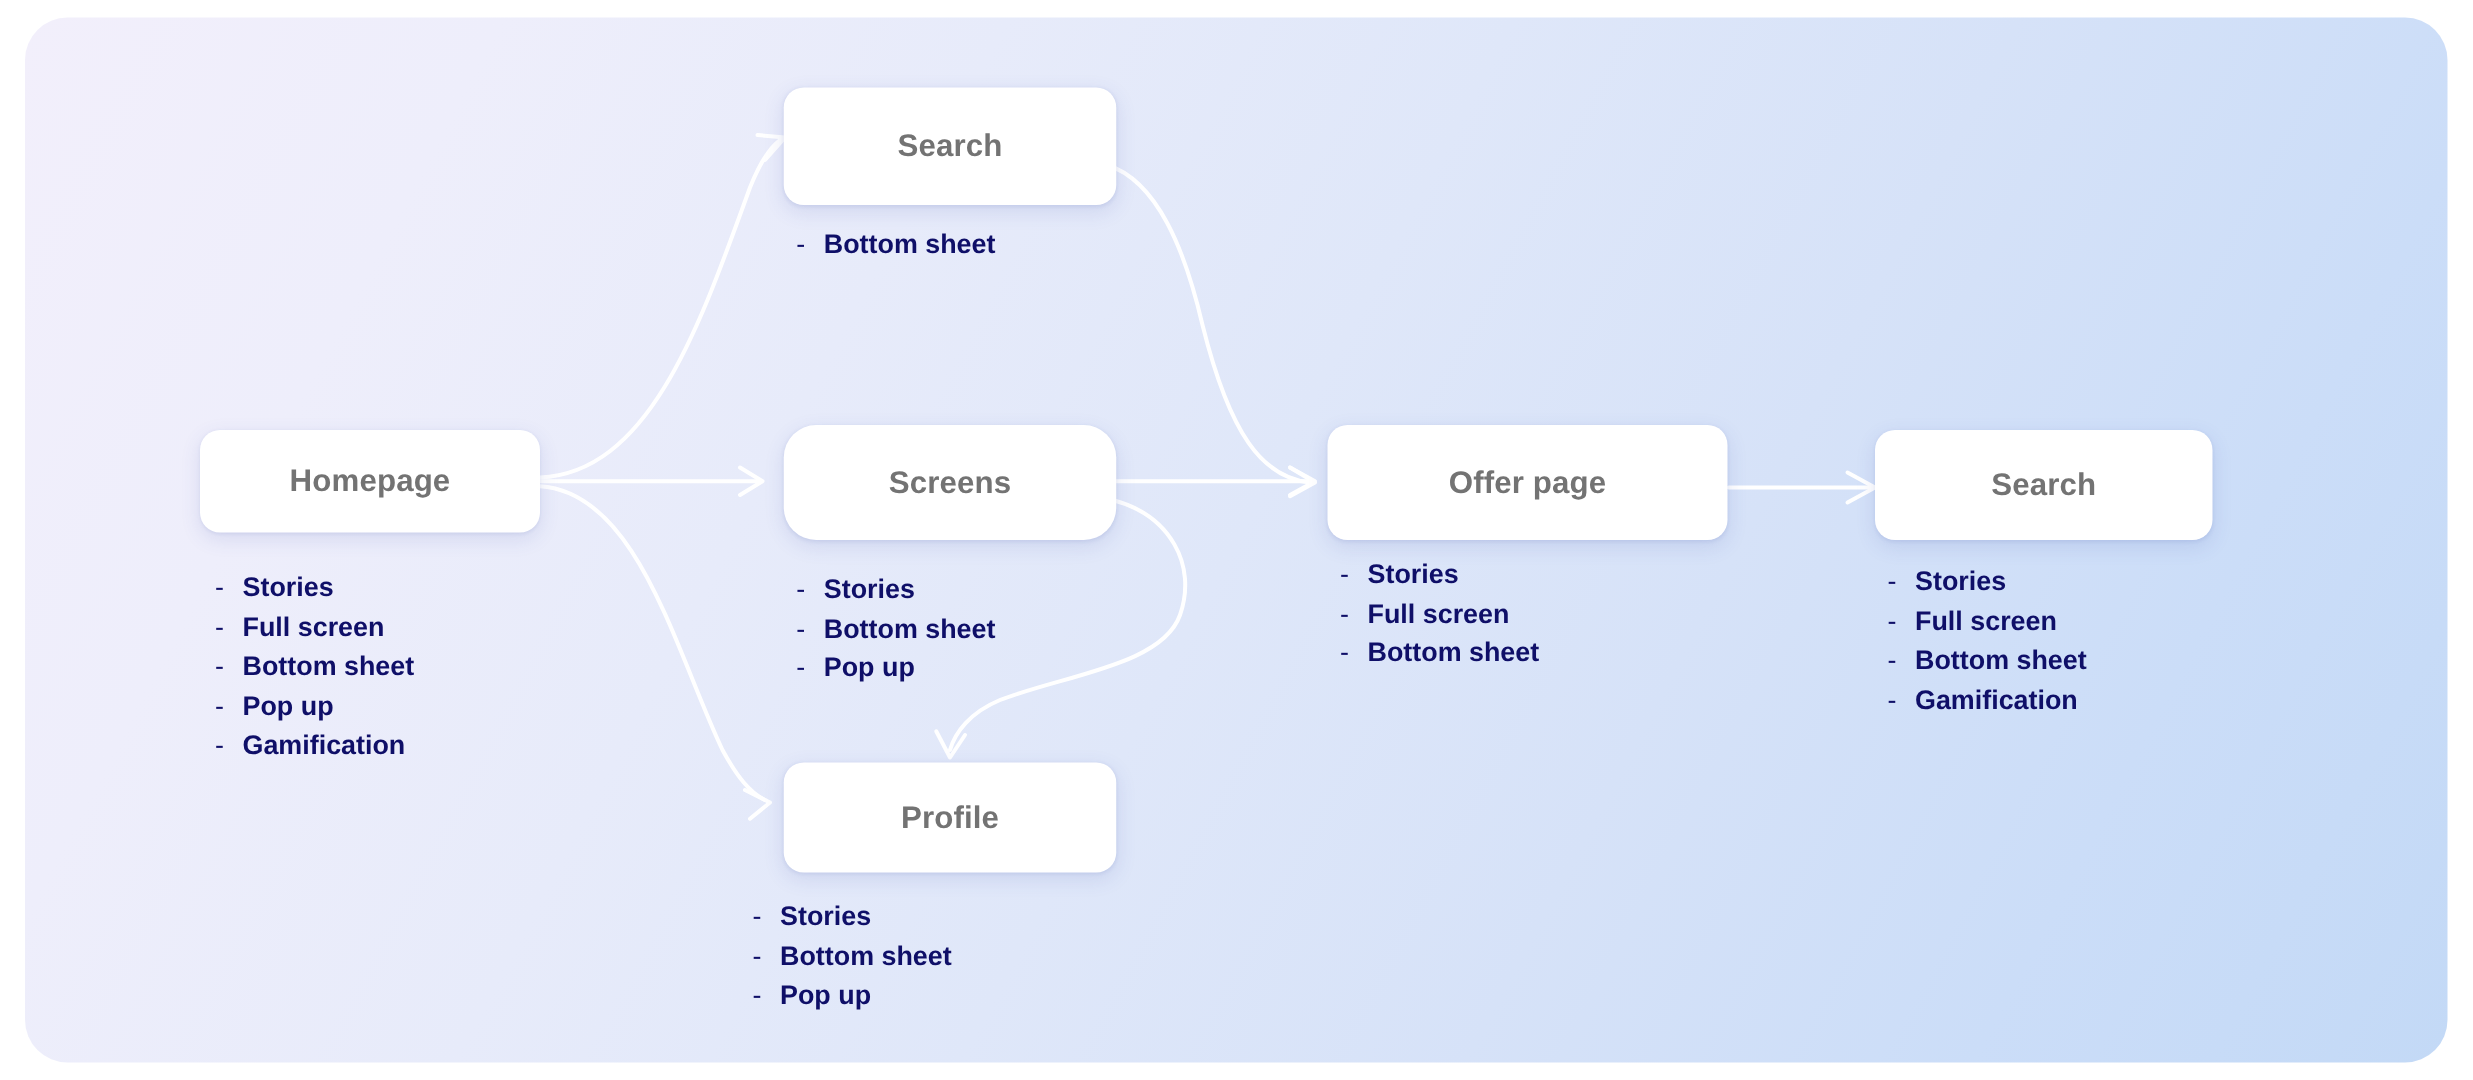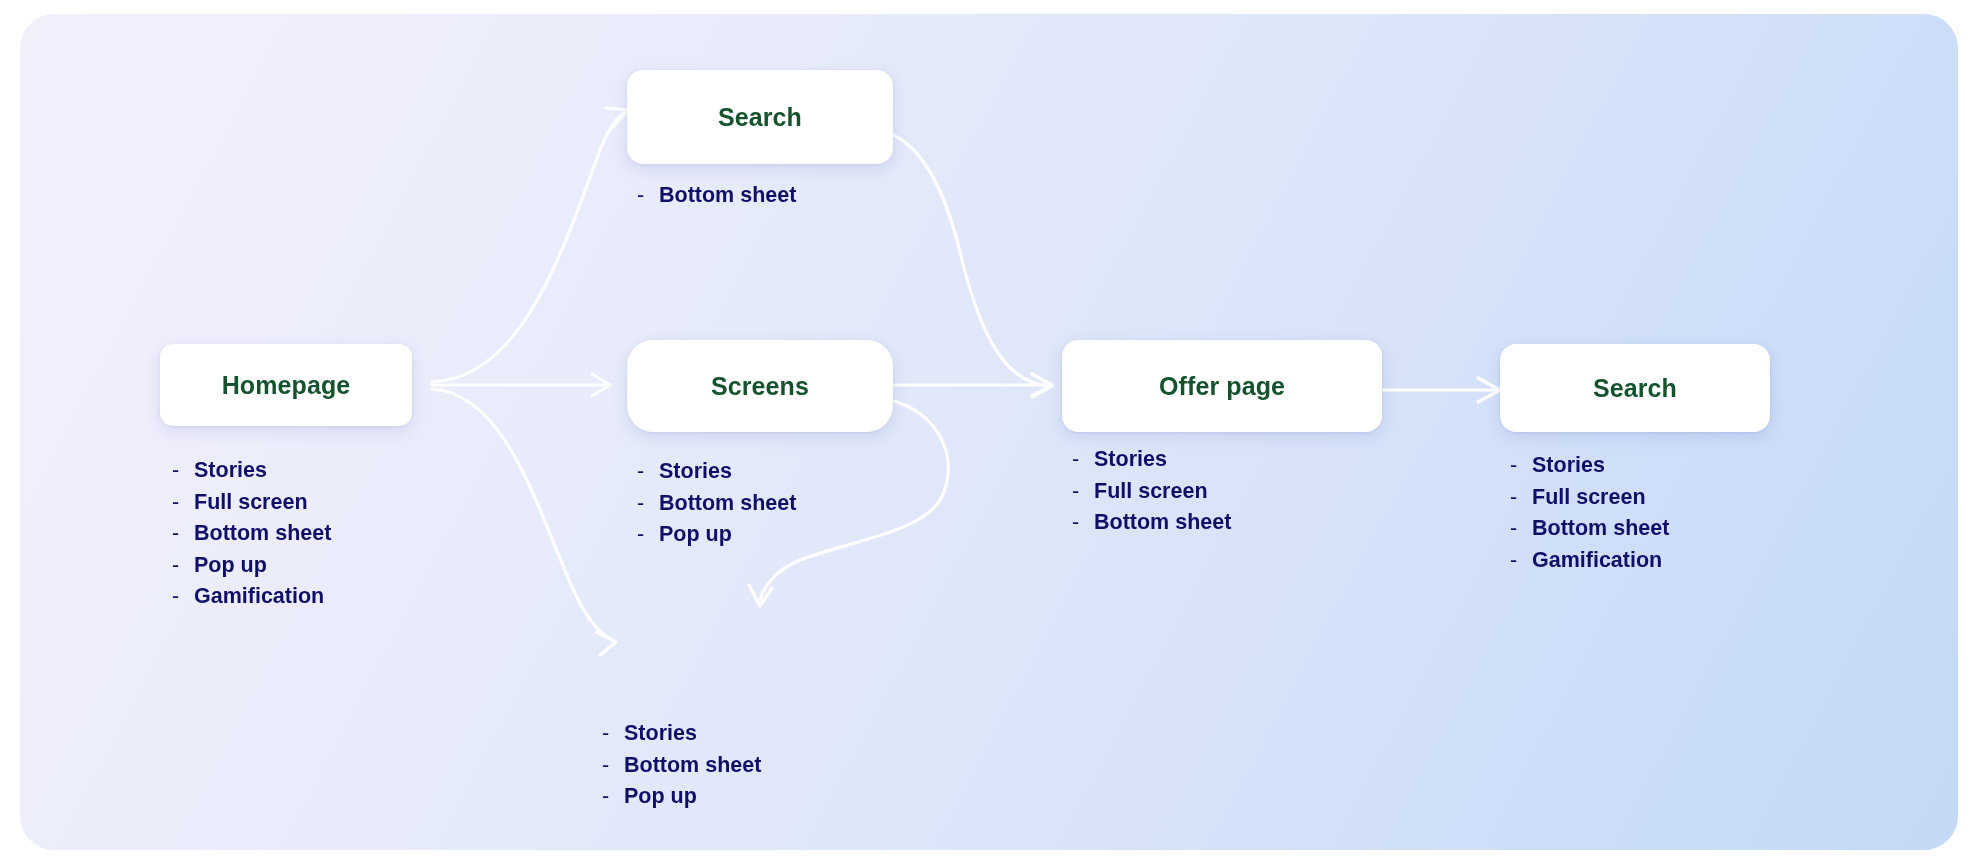--- a/index.html
+++ b/index.html
@@ -67,21 +67,21 @@
     position: absolute;
     background: #ffffff;
     border-radius: 16px;
     box-shadow: 0 5px 16px rgba(60, 80, 170, 0.13),
                 0 1px 3px rgba(60, 80, 170, 0.09);
     display: flex;
     align-items: center;
     justify-content: center;
   }
   .node-title {
-    color: #14532d;
+    color: #737373;
     font-weight: bold;
     font-size: 25px;
     letter-spacing: 0.1px;
     white-space: nowrap;
   }
 
   
   .bullets {
     position: absolute;
     color: #0f0f68;
@@ -141,21 +141,21 @@
       <path class="edge" d="M 890,400 C 936,412 958,452 944,492 C 930,532 852,540 800,560 C 776,570 764,586 760,600"></path>
       <path class="ahead" d="M 749,585 L 760,606 L 772,588"></path>
     </g>
 
     <g>
       <path class="edge" d="M 1383,390 L 1496,390"></path>
       <path class="ahead" d="M 1478,378 L 1500,390 L 1478,402"></path>
     </g>
   </svg>
 
-  <div class="node" style="left:160px; top:344px; width:252px; height:82px;border-radius:13px;">
+  <div class="node" style="left:160px; top:344px; width:272px; height:82px;">
     <span class="node-title">Homepage</span>
   </div>
   <div class="bullets" style="left:172px; top:455px;">
     <div class="bullet-row">
       <span class="dash">-</span>
       <span class="btext">Stories</span>
     </div>
     <div class="bullet-row">
       <span class="dash">-</span>
       <span class="btext">Full screen</span>
@@ -195,20 +195,23 @@
     <div class="bullet-row">
       <span class="dash">-</span>
       <span class="btext">Bottom sheet</span>
     </div>
     <div class="bullet-row">
       <span class="dash">-</span>
       <span class="btext">Pop up</span>
     </div>
   </div>
 
+  <div class="node" style="left:627px; top:610px; width:266px; height:88px;">
+    <span class="node-title">Profile</span>
+  </div>
   <div class="bullets" style="left:602px; top:718px;">
     <div class="bullet-row">
       <span class="dash">-</span>
       <span class="btext">Stories</span>
     </div>
     <div class="bullet-row">
       <span class="dash">-</span>
       <span class="btext">Bottom sheet</span>
     </div>
     <div class="bullet-row">

